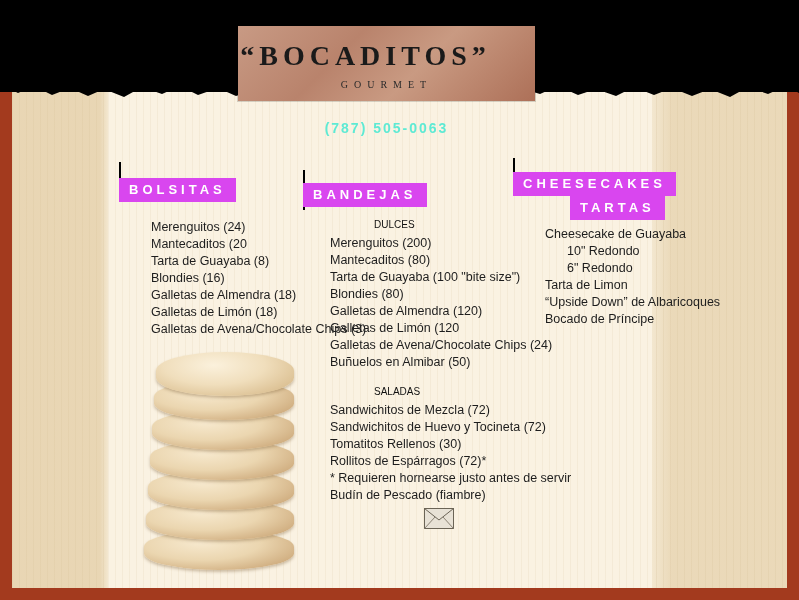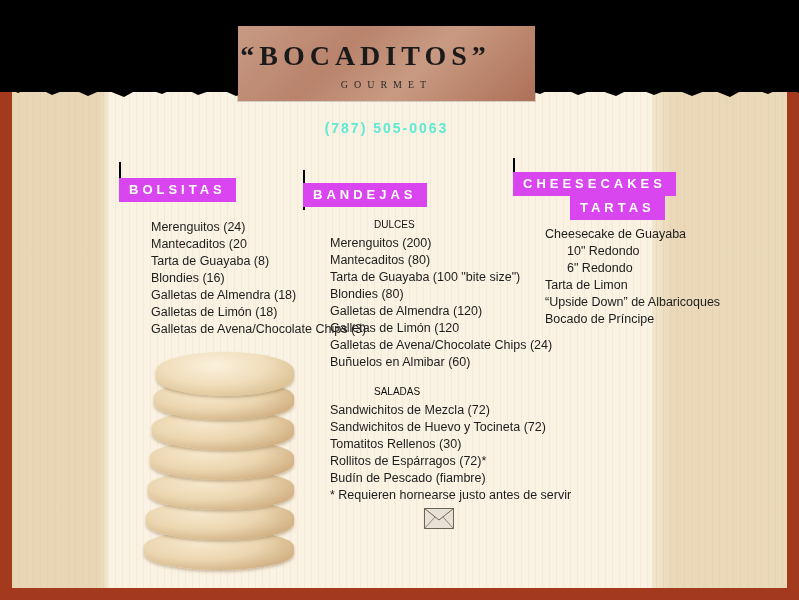--- a/index.html
+++ b/index.html
@@ -234,29 +234,29 @@
   <div class="tag" style="left:303px; top:183px;">BANDEJAS</div>
   <div class="col" style="left:330px; top:216px; width:260px;">
     <div class="subhead">DULCES</div>
     <div class="item">Merenguitos (200)</div>
     <div class="item">Mantecaditos (80)</div>
     <div class="item">Tarta de Guayaba (100 "bite size")</div>
     <div class="item">Blondies (80)</div>
     <div class="item">Galletas de Almendra (120)</div>
     <div class="item">Galletas de Limón (120</div>
     <div class="item">Galletas de Avena/Chocolate Chips (24)</div>
-    <div class="item">Buñuelos en Almibar (60)</div>
+    <div class="item">Buñuelos en Almibar (50)</div>
     <div class="gap"></div>
     <div class="subhead">SALADAS</div>
     <div class="item">Sandwichitos de Mezcla (72)</div>
     <div class="item">Sandwichitos de Huevo y Tocineta (72)</div>
     <div class="item">Tomatitos Rellenos (30)</div>
     <div class="item">Rollitos de Espárragos (72)*</div>
+    <div class="item">* Requieren hornearse justo antes de servir</div>
     <div class="item">Budín de Pescado (fiambre)</div>
-    <div class="item">* Requieren hornearse justo antes de servir</div>
   </div>
 
   <div class="tick" style="left:513px; top:158px; height:26px;"></div>
   <div class="tag" style="left:513px; top:172px;">CHEESECAKES</div>
   <div class="tag" style="left:570px; top:196px;">TARTAS</div>
   <div class="col" style="left:545px; top:226px; width:230px;">
     <div class="item">Cheesecake de Guayaba</div>
     <div class="item indent">10" Redondo</div>
     <div class="item indent">6" Redondo</div>
     <div class="item">Tarta de Limon</div>

